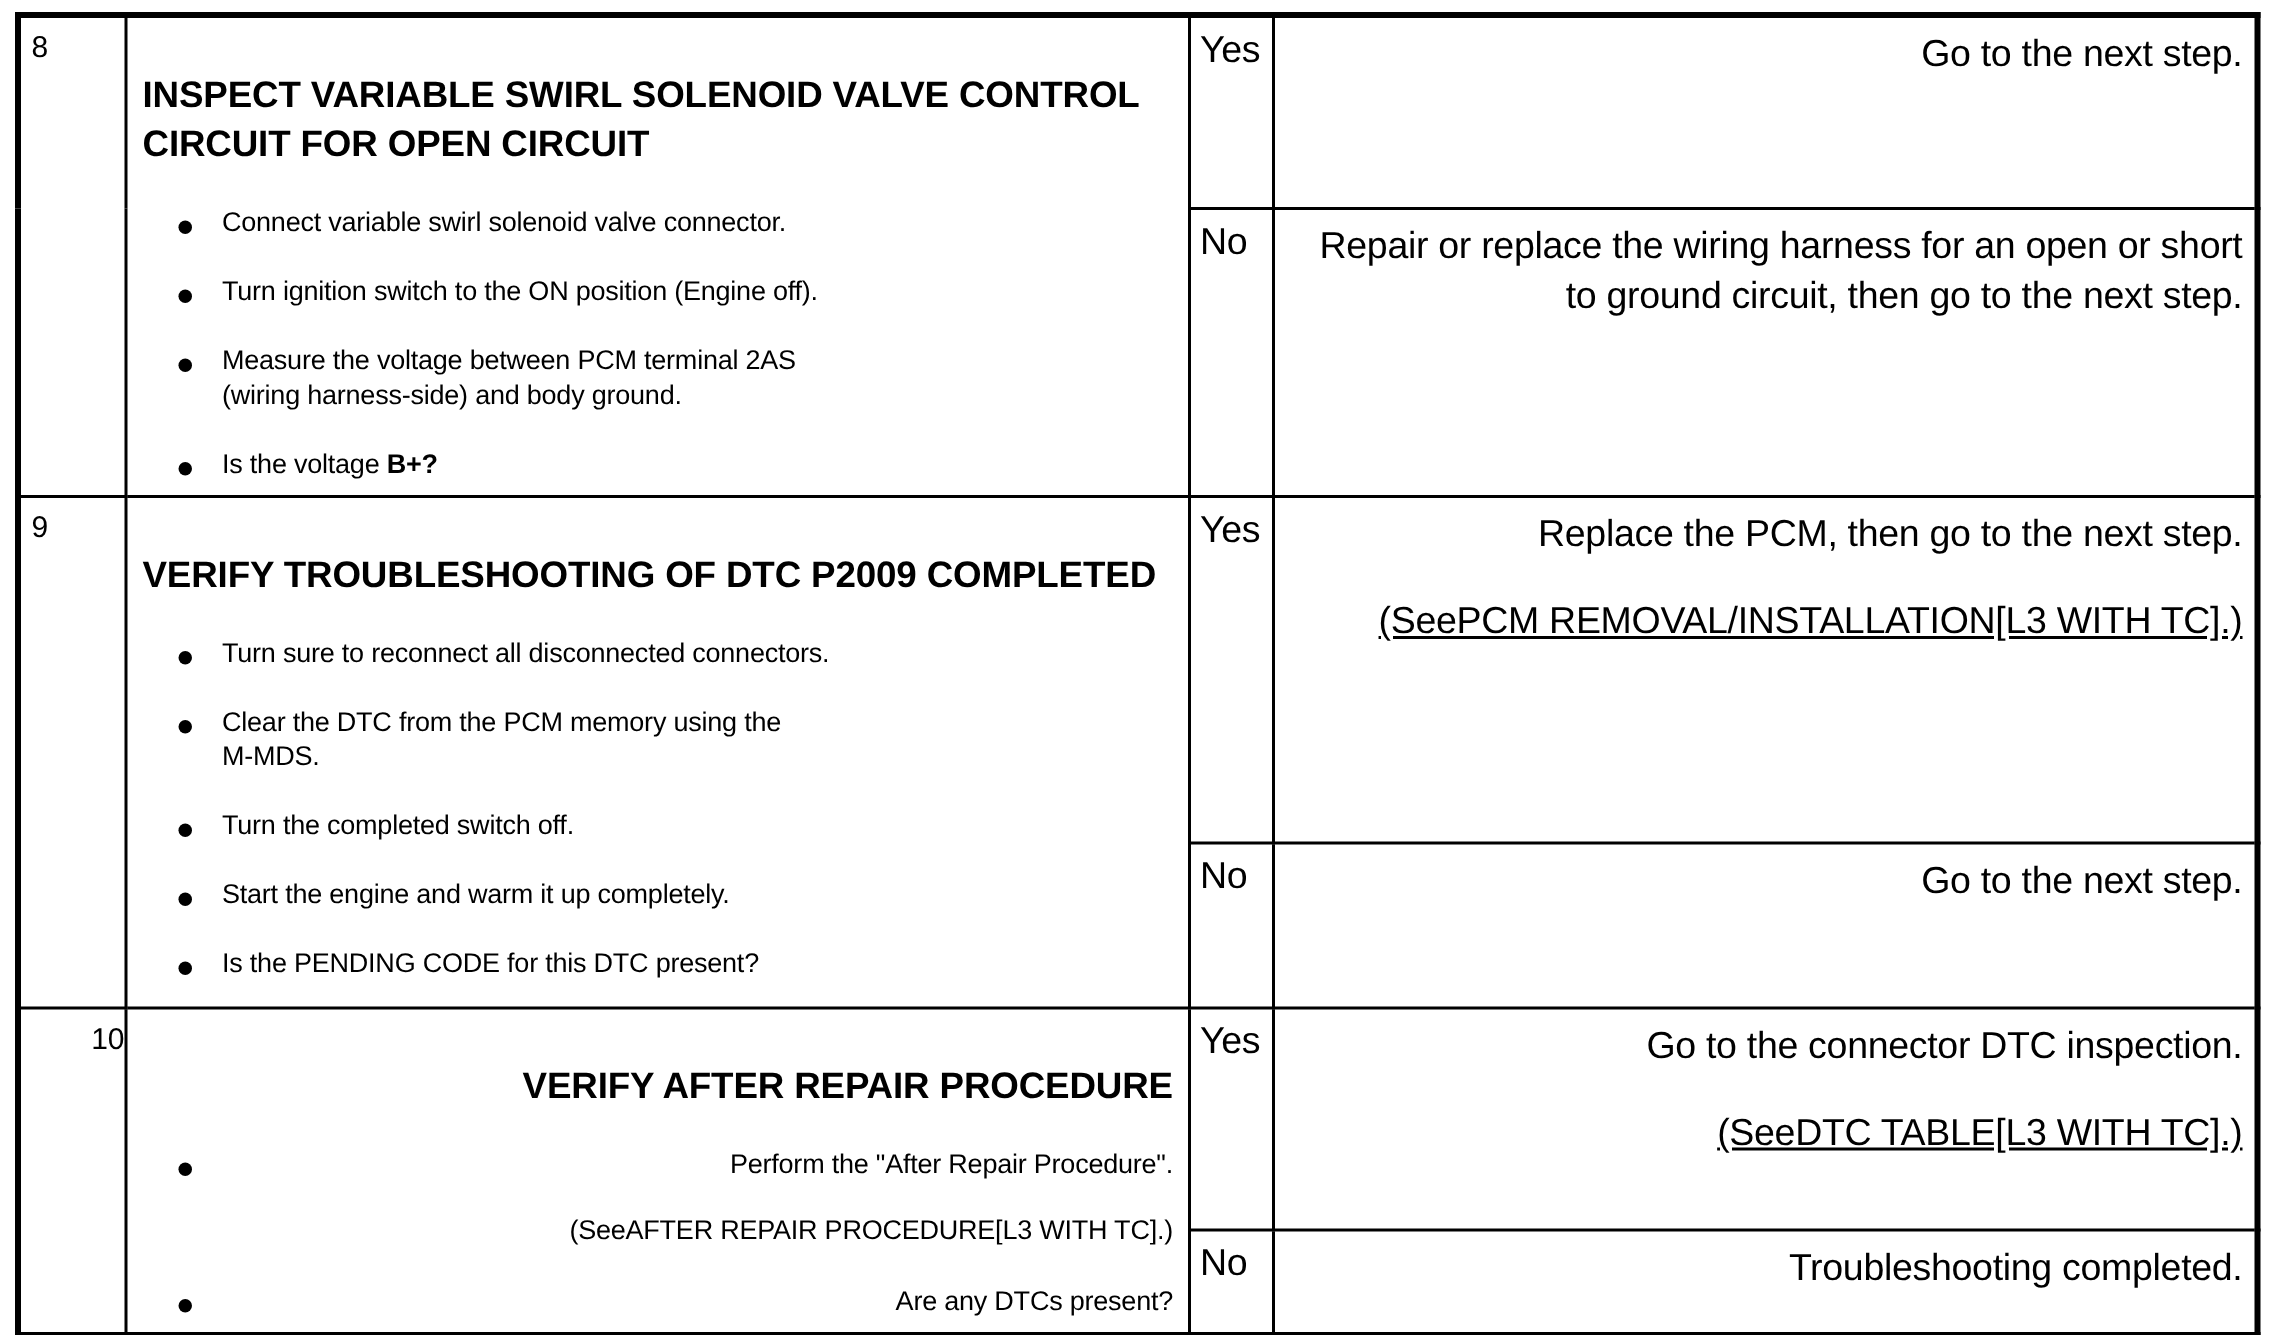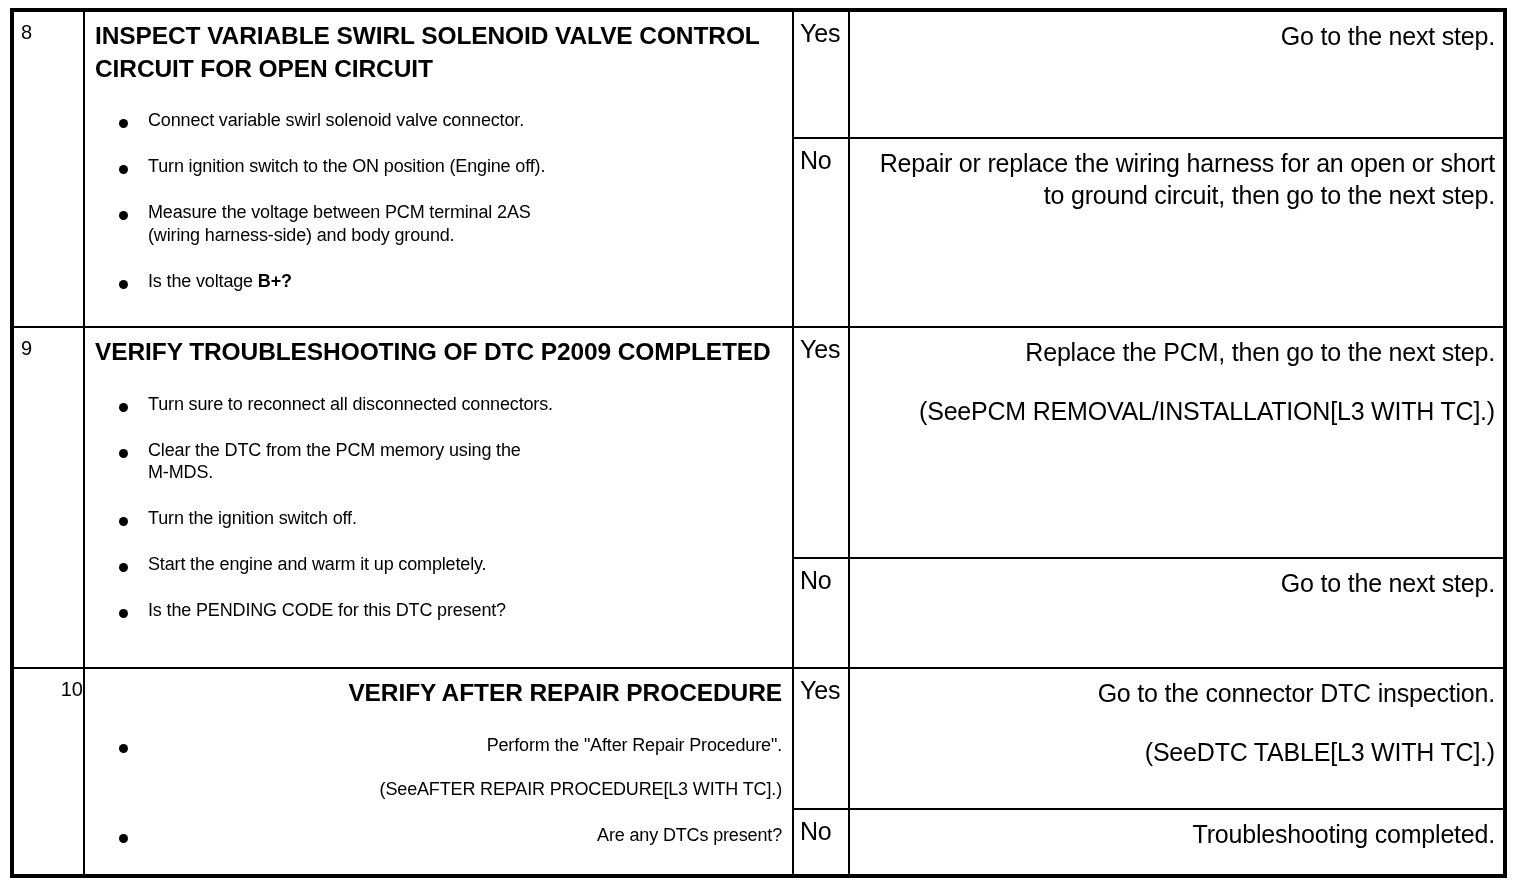--- a/index.html
+++ b/index.html
@@ -45,21 +45,21 @@
   col.c-yn    { width: 56px; }
   col.c-act   { width: 656px; }
 
   
   .stepnum {
     font-size: 20px;
     line-height: 1;
     padding: 10px 0 0 7px;
   }
 
-  .bodycell { padding: 8px 10px 10px 10px; }
+  .bodycell { padding: 8px 10px 10px 10px; margin-top: 28px; }
 
   .heading {
     font-weight: bold;
     font-size: 24.5px;
     line-height: 1.33;
     letter-spacing: -0.1px;
     white-space: pre-line;
   }
 
   ul.bullets {
@@ -98,21 +98,21 @@
     letter-spacing: -0.2px;
   }
 
   .action {
     font-size: 25px;
     line-height: 1.3;
     padding: 8px 8px 10px 8px;
     letter-spacing: -0.2px;
     text-align: right;
   }
-  .action .l2 { margin-top: 26px; }
+  .action .l2 { margin-top: 26px; text-decoration: underline; }
 
   
   .r8-body   { height: 314px; }
   .r8-yes    { height: 124px; }
   .r8-no     { height: 186px; }
   .r9-body   { height: 339px; }
   .r9-yes    { height: 229px; }
   .r9-no     { height: 108px; }
   .r10-body  { height: 205px; text-align: right; }
   .r10-yes   { height: 139px; }
@@ -170,21 +170,21 @@
         <td rowspan="2" class="r9-body">
           <div class="stepnum">9</div>
         </td>
         <td rowspan="2" class="r9-body">
           <div class="bodycell">
             <div class="heading">VERIFY TROUBLESHOOTING OF DTC P2009 COMPLETED</div>
             <ul class="bullets">
               <li><span class="dot"></span><span>Turn sure to reconnect all disconnected connectors.</span></li>
               <li><span class="dot"></span><span>Clear the DTC from the PCM memory using the
 M-MDS.</span></li>
-              <li><span class="dot"></span><span>Turn the ignition switch off.</span></li>
+              <li><span class="dot"></span><span>Turn the completed switch off.</span></li>
               <li><span class="dot"></span><span>Start the engine and warm it up completely.</span></li>
               <li><span class="dot"></span><span>Is the PENDING CODE for this DTC present?</span></li>
             </ul>
           </div>
         </td>
         <td class="r9-yes">
           <div class="yn">Yes</div>
         </td>
         <td class="r9-yes">
           <div class="action">

